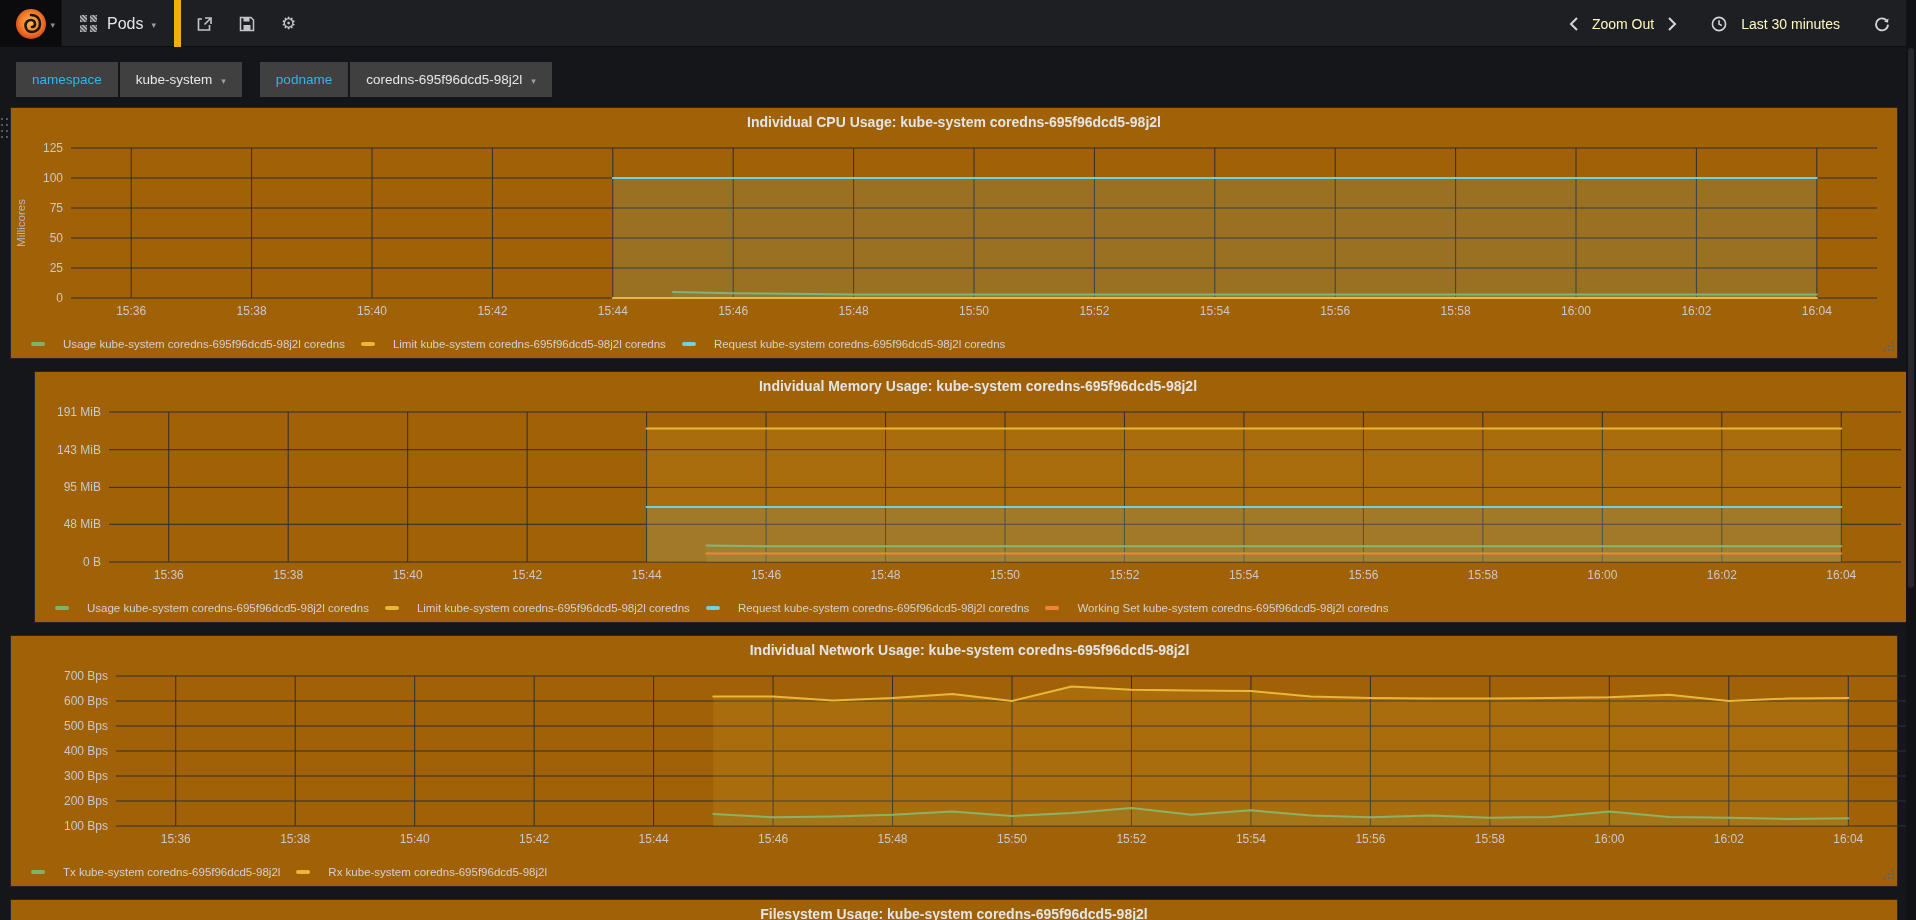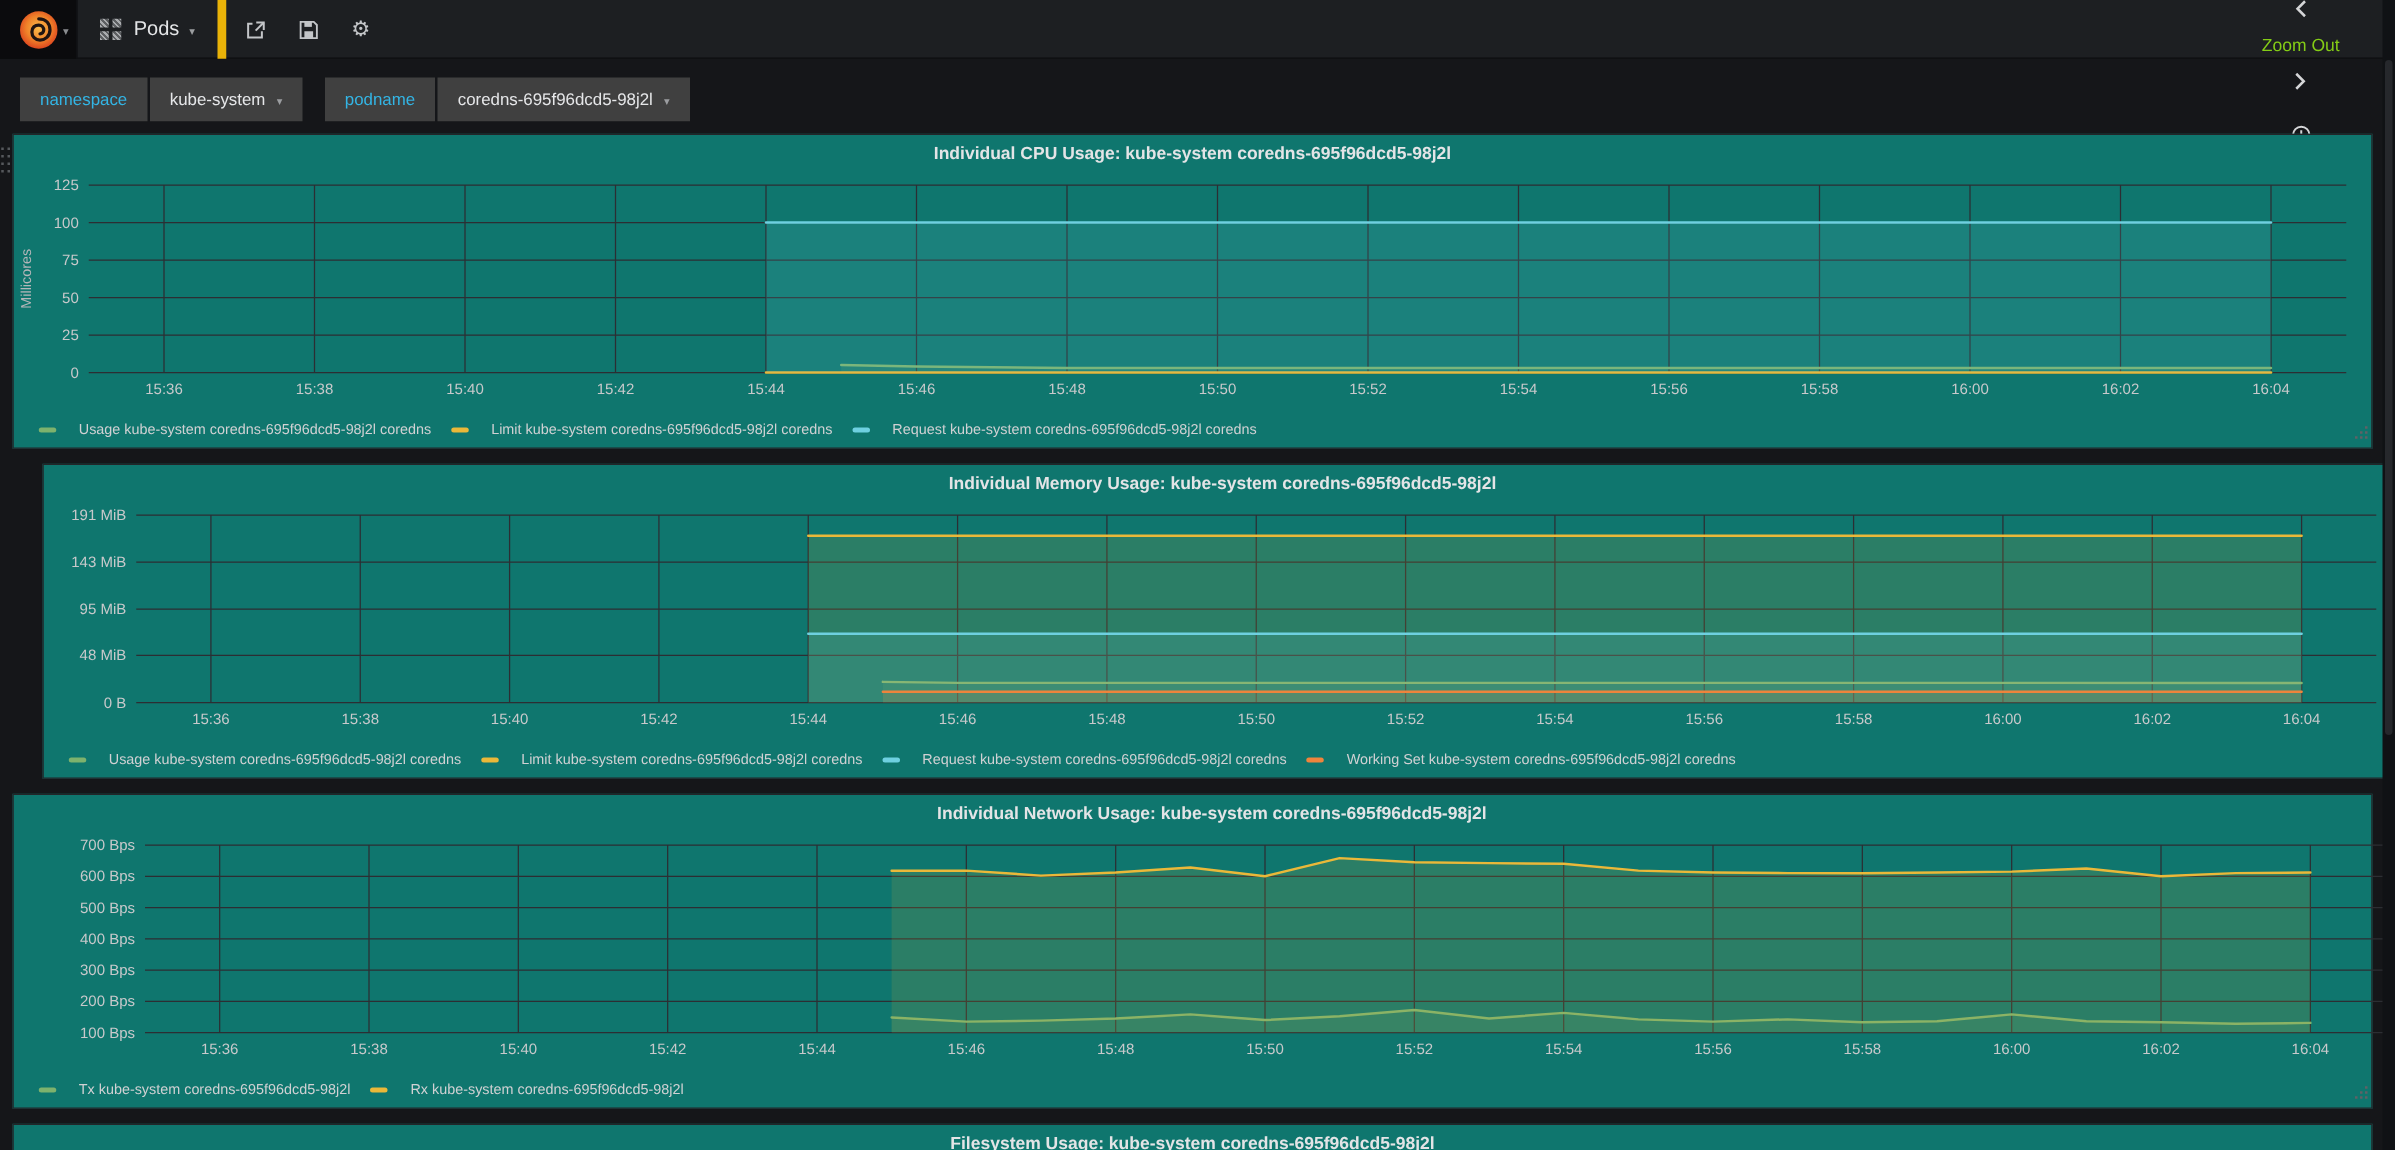--- a/index.html
+++ b/index.html
@@ -15,38 +15,38 @@
   .logo-caret { position:absolute; right:6px; top:20px; font-size:9px; color:#8a8c8f; }
   .picker { left:62px; padding:0 18px; border-right:7px solid #eab308; cursor:pointer; }
   .grid-icon { width:17px; height:17px; display:grid; grid-template-columns:7px 7px;
                grid-template-rows:7px 7px; gap:3px; margin-right:10px; }
   .grid-icon span { background:repeating-linear-gradient(45deg,#a9abae 0 1.5px,#5d5f62 1.5px 3px); }
   .picker-title { color:#e4e5e7; font-size:16px; }
   .picker-caret { color:#9b9da0; font-size:9px; margin-left:8px; padding-top:3px; }
   .nav-actions { left:196px; gap:26px; }
   .icon-btn { color:#c3c5c8; cursor:pointer; display:flex; align-items:center; }
   .nav-right { position:absolute; right:26px; top:0; height:47px; display:flex;
-               align-items:center; gap:14px; color:#84cc16; font-size:14px;flex-direction:column; }
+               align-items:center; gap:14px; color:#fef9c3; font-size:14px; }
   .nav-right .lbl { cursor:pointer; }
   .gear-glyph { font-size:17px; line-height:1; }
   .chev { display:flex; align-items:center; cursor:pointer; }
   .spacer18 { width:6px; }
 
   
   .submenu { position:absolute; left:16px; top:62px; display:flex; gap:18px; }
   .var-group { display:flex; gap:2px; }
   .var-label, .var-value { height:35px; display:flex; align-items:center;
         background:#404040; padding:0 16px; font-size:13.5px; }
   .var-label { color:#33b5e5; }
   .var-value { color:#e6e7e9; cursor:pointer; }
   .var-value .caret { color:#9b9da0; font-size:9px; margin-left:9px; padding-top:2px; }
 
   
   .panel { position:absolute; left:10px; width:1888px; height:252px;
-           background:#0f766e; border:1px solid #232528; }
+           background:#a16207; border:1px solid #232528; }
   #panel-cpu { top:107px; }
   #panel-mem { top:371px;margin-left:24px; }
   #panel-net { top:635px;padding-left:31px; }
   #panel-fs  { top:899px; }
   .panel-title { height:28px; display:flex; align-items:center; justify-content:center;
                  color:#e3e4e6; font-size:14px; font-weight:700; cursor:pointer; }
   svg.chart { display:block; }
   .legend { position:absolute; left:20px; bottom:8px; display:flex; gap:16px;
             align-items:center; }
   .legend-item { display:flex; align-items:center; gap:18px; color:#d0d1d3;

